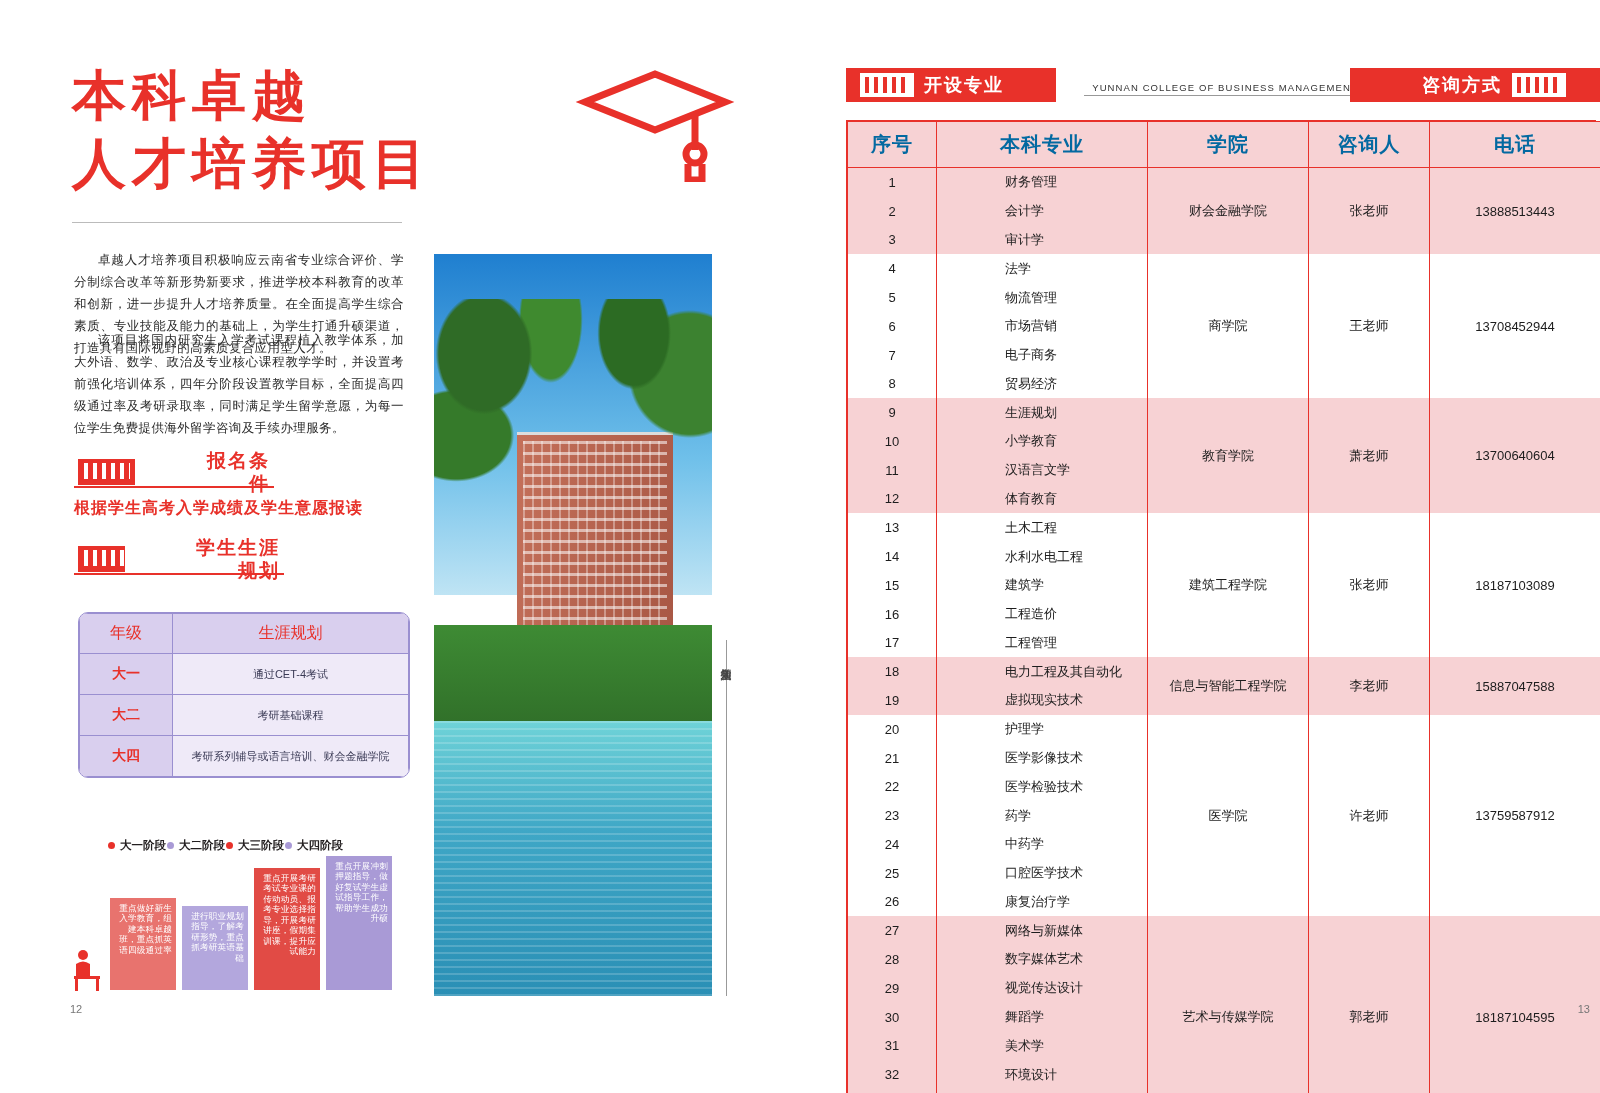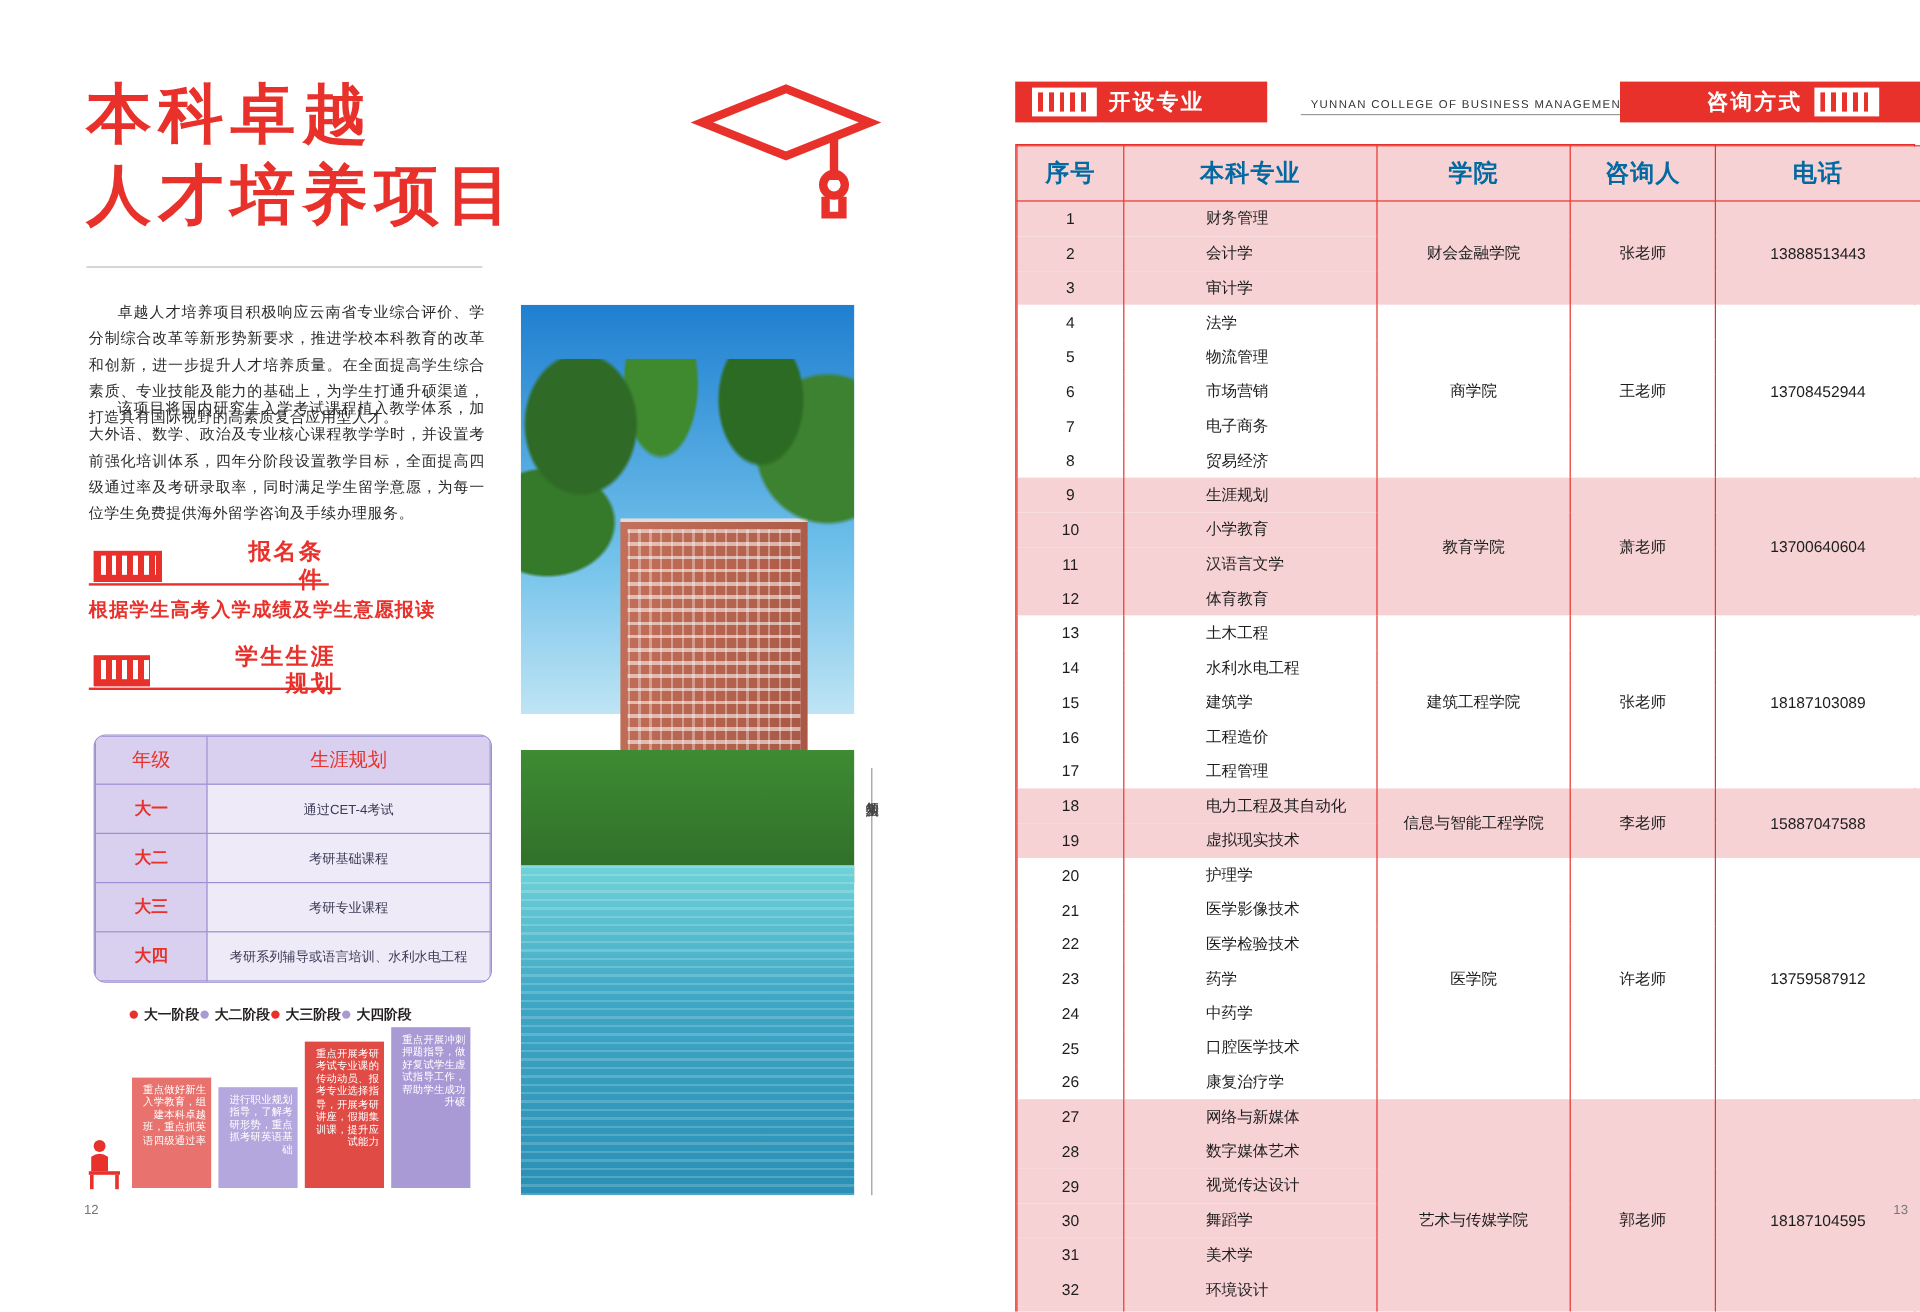--- a/index.html
+++ b/index.html
@@ -149,26 +149,22 @@
         <tbody id="plan-body">
             <tr>
               <td class="grade">大一</td>
               <td class="desc">通过CET-4考试</td>
             </tr>
             <tr>
               <td class="grade">大二</td>
               <td class="desc">考研基础课程</td>
             </tr>
             <tr>
-              <td class="grade">大三</td>
-              <td class="desc">考研专业课程</td>
-            </tr>
-            <tr>
               <td class="grade">大四</td>
-              <td class="desc">考研系列辅导或语言培训、水利水电工程</td>
+              <td class="desc">考研系列辅导或语言培训、财会金融学院</td>
             </tr>
           </tbody>
       </table>
     </div>
 
     <div class="legend" id="legend">
         <div class="item">
           <span class="dot" style="background: rgb(232, 49, 42);"></span>
           <span>大一阶段</span>
         </div>

